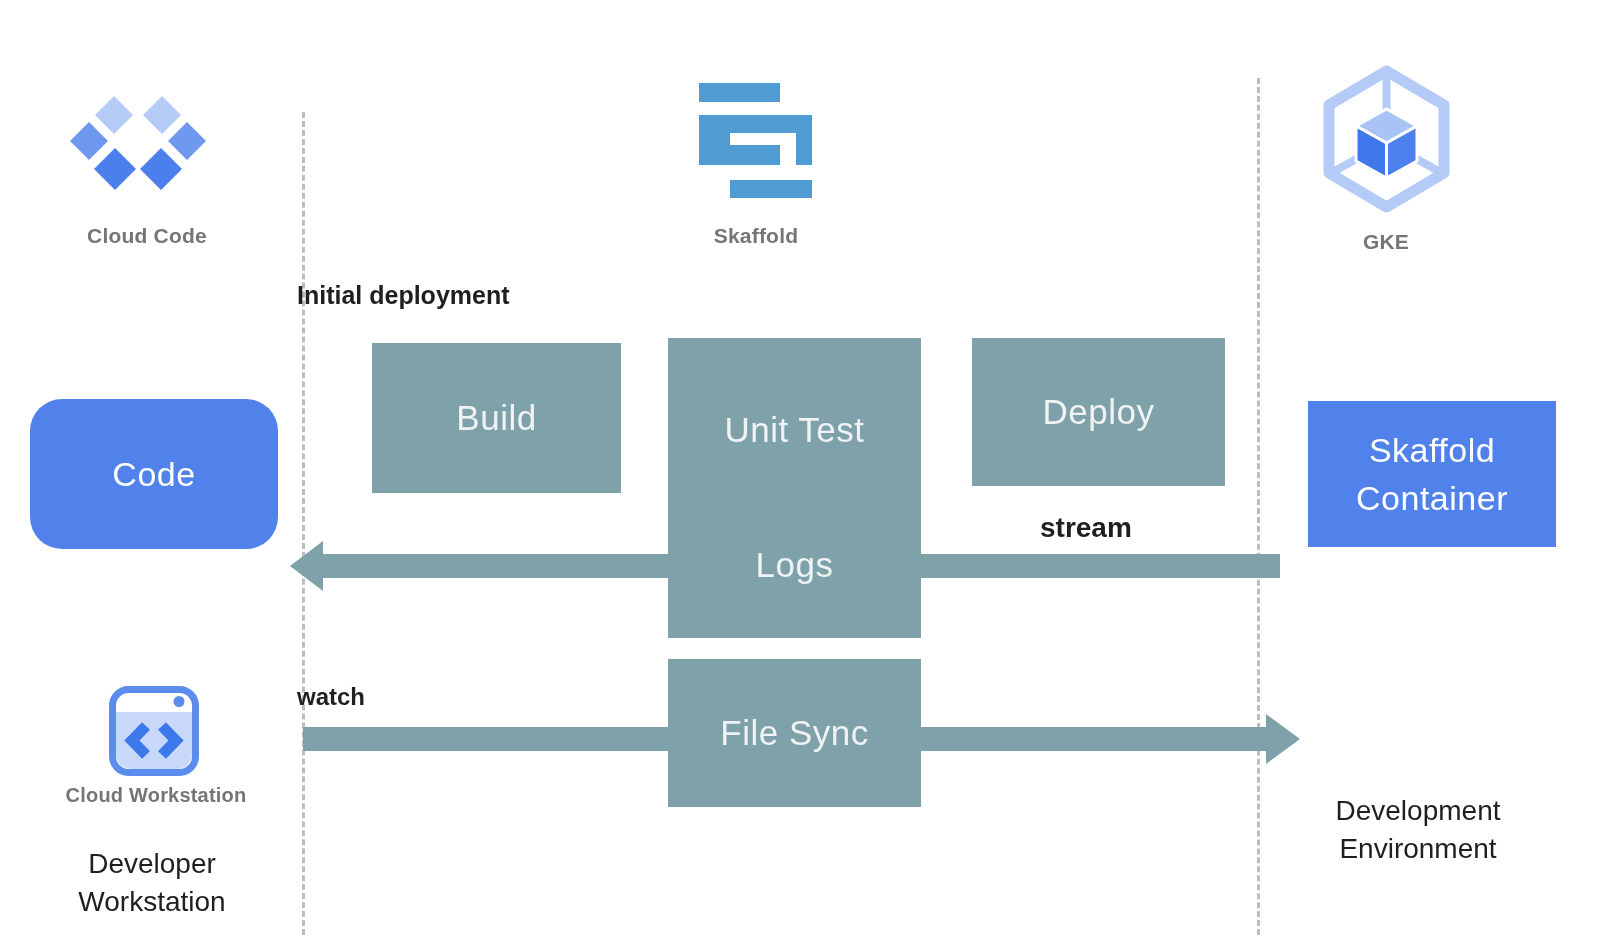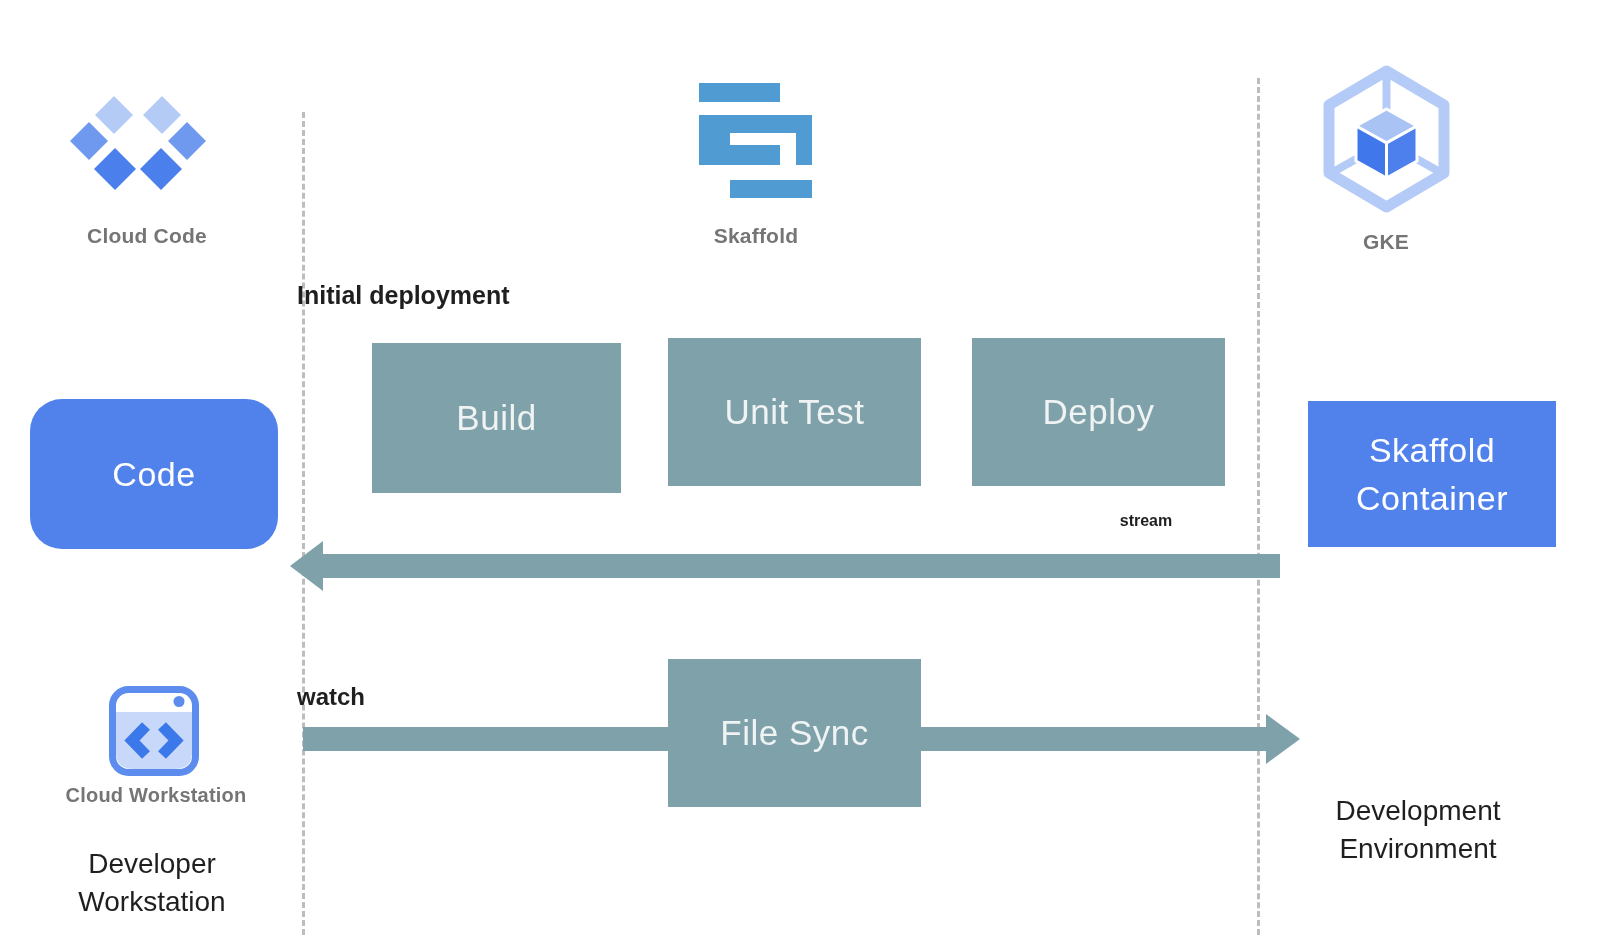--- a/index.html
+++ b/index.html
@@ -139,32 +139,35 @@
 
   <div class="bar" style="left:312px;top:554px;width:968px;"></div>
   <div class="head left" style="left:290px;top:541px;"></div>
 
   <div class="bar" style="left:303px;top:727px;width:966px;"></div>
   <div class="head right" style="left:1266px;top:714px;"></div>
 
   <div class="node process" style="left:372px;top:343px;width:249px;height:150px;">
     <span>Build</span>
   </div>
-  <div class="node process" style="left:668px;top:338px;width:253px;height:148px;">
+  <div class="node process" style="left:668px;top:338px;width:253px;height:184px;">
     <span>Unit Test</span>
   </div>
   <div class="node process" style="left:972px;top:338px;width:253px;height:148px;">
     <span>Deploy</span>
+  </div>
+  <div class="node process" style="left:668px;top:492px;width:253px;height:146px;">
+    <span>Logs</span>
   </div>
   <div class="node process" style="left:668px;top:659px;width:253px;height:148px;">
     <span>File Sync</span>
   </div>
 
   <div class="note" style="left:297px;top:281px;">Initial deployment</div>
-  <div class="note" style="left:1040px;top:512px;width:212px;text-align:center;font-size:16px;">stream</div>
+  <div class="note" style="left:1040px;top:512px;width:212px;text-align:left;font-size:28px;">stream</div>
   <div class="note" style="left:297px;top:683px;font-size:24px;">watch</div>
 
   <div class="abs" style="left:108px;top:685px;">
     <svg width="92" height="92" viewBox="0 0 92 92">
       <rect x="4.5" y="4.5" width="83" height="83" rx="16" fill="#ffffff" stroke="var(--ws-border)" stroke-width="7"></rect>
       <path d="M8 27 H84 V67 Q84 84 67 84 H25 Q8 84 8 67 Z" fill="var(--ws-body)"></path>
       <circle cx="71" cy="16.5" r="5.5" fill="var(--ws-border)"></circle>
       <polyline points="38,41 24,55.5 38,70" fill="none" stroke="var(--ws-accent)" stroke-width="11"></polyline>
       <polyline points="54,41 68,55.5 54,70" fill="none" stroke="var(--ws-accent)" stroke-width="11"></polyline>
     </svg>

